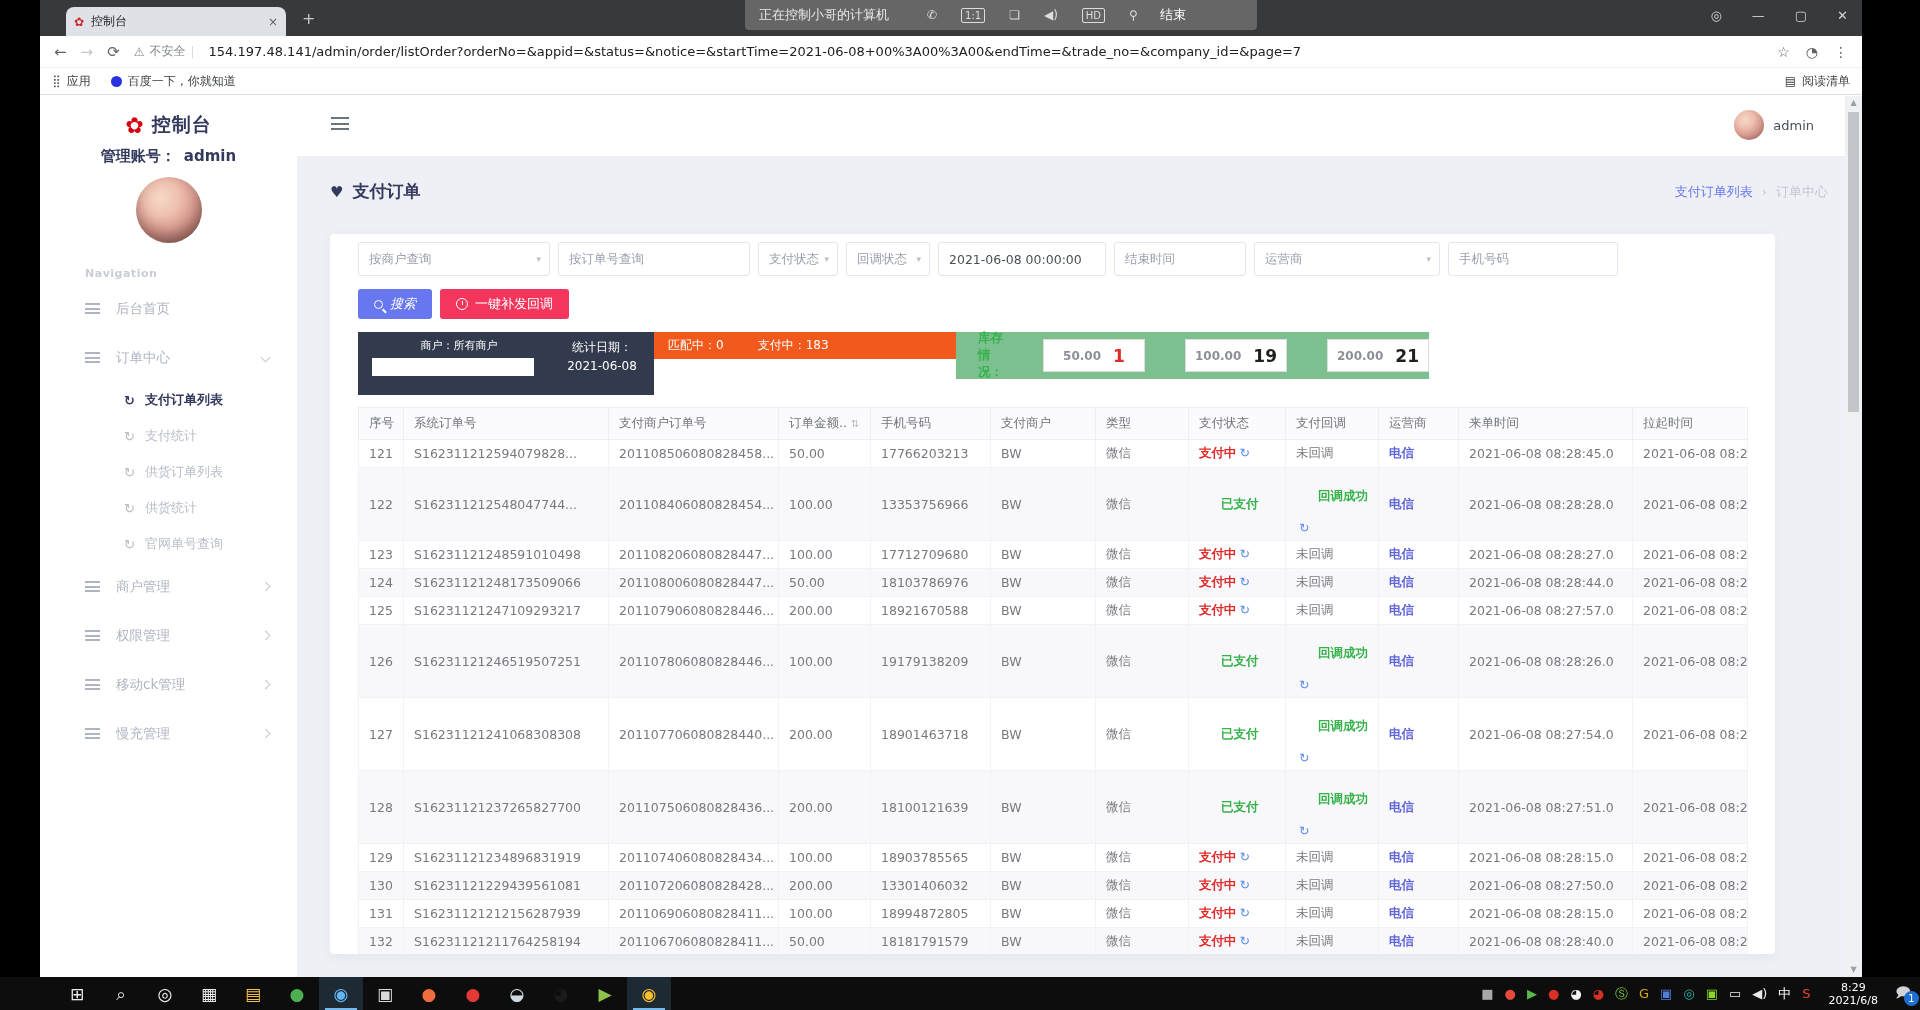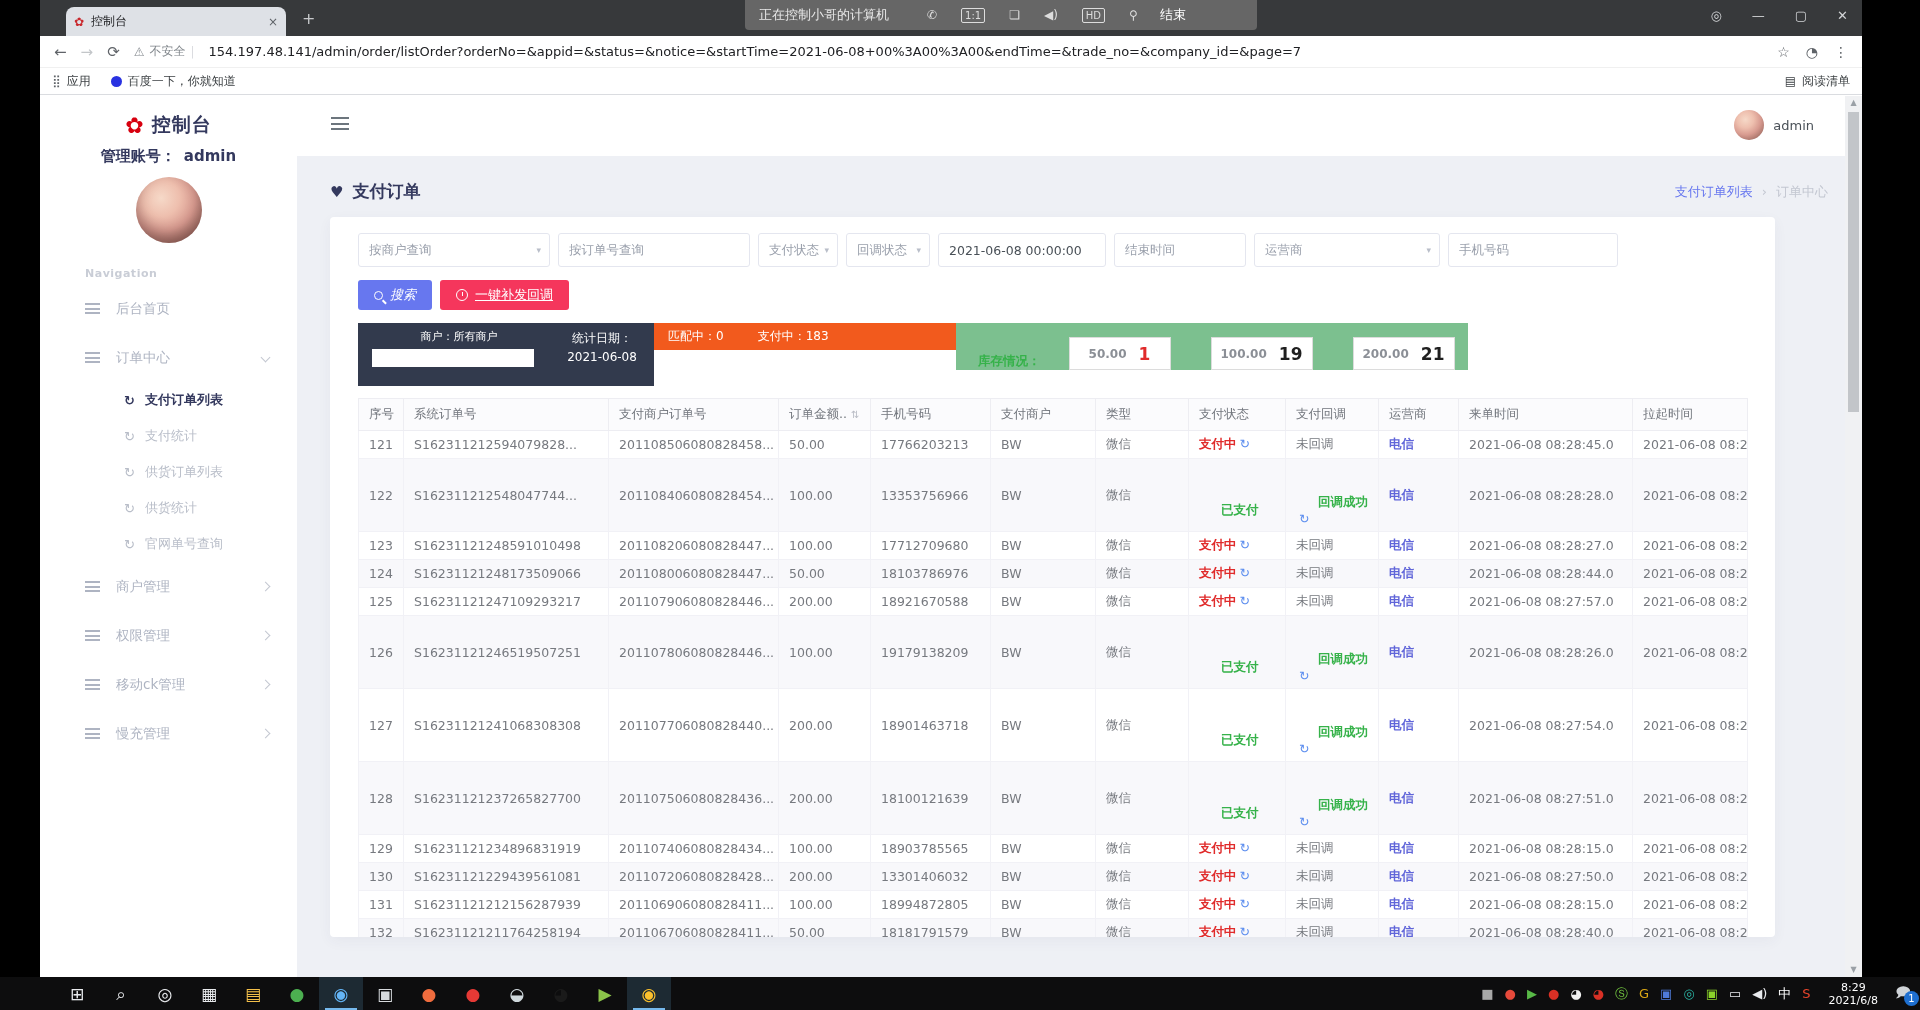--- a/index.html
+++ b/index.html
@@ -62,21 +62,21 @@
   .nb-name{font-size:13px;color:#495057;}
 
   .content{position:absolute;left:257px;top:60px;right:17px;bottom:0;padding:24px 17px 0 33px;}
   .title-row{display:flex;justify-content:space-between;align-items:center;}
   .ptitle{display:flex;align-items:center;gap:9px;font-size:17px;font-weight:bold;color:#34395e;}
   .ptitle .heart{font-size:15px;}
   .crumbs{font-size:13px;display:flex;gap:9px;align-items:center;}
   .crumbs .c1{color:#6777ef;}
   .crumbs .sep,.crumbs .c2{color:#c3c7d1;}
 
-  .card{margin-top:14px;width:1445px;background:#fff;border-radius:4px;box-shadow:0 4px 14px rgba(50,60,90,.05);padding:16px 28px;height:720px;overflow:hidden;}
+  .card{margin-top:31px;width:1445px;background:#fff;border-radius:4px;box-shadow:0 4px 14px rgba(50,60,90,.05);padding:8px 28px;height:720px;overflow:hidden;}
   .filters{display:flex;gap:8px;}
   .ff{height:34px;border:1px solid #e4e6ef;border-radius:3px;display:flex;align-items:center;padding:0 10px;font-size:12.5px;color:#9aa0ac;background:#fff;position:relative;white-space:nowrap;overflow:hidden;}
   .ff.has-value{color:#495057;}
   .ff .caret{position:absolute;right:8px;color:#b9bec9;font-size:9px;}
   .actions{display:flex;gap:8px;margin-top:13px;}
   .btn{height:30px;border-radius:3px;color:#fff;font-size:13px;display:flex;align-items:center;gap:7px;padding:0 16px;border:none;}
   .i-search{width:9px;height:9px;border:1.6px solid #fff;border-radius:50%;position:relative;flex:none;}
   .i-search::after{content:"";position:absolute;width:5px;height:1.6px;background:#fff;transform:rotate(45deg);left:7px;top:9px;}
   .i-clock{width:12px;height:12px;border:1.5px solid #fff;border-radius:50%;position:relative;flex:none;}
   .i-clock::after{content:"";position:absolute;left:4.5px;top:2px;width:1.5px;height:4px;background:#fff;}
@@ -88,21 +88,21 @@
   .st-dark input{width:162px;height:18px;border:none;margin-top:5px;display:block;background:#fff;}
   .st-dark .col2{width:84px;text-align:center;color:#fff;font-size:12px;line-height:19px;}
   .st-mid{width:302px;}
   .st-toprow{display:flex;height:44px;}
   .st-cell{text-align:center;font-size:12px;color:#fff;padding-top:4px;line-height:18px;}
   .st-cell.blue{width:96px;}
   .st-cell.white{width:106px;}
   .st-cell.white input{width:92px;height:17px;border:1px solid #e0e0e0;display:block;margin:2px auto 0;background:#fff;}
   .st-cell.teal{width:100px;}
   .st-orange{height:27px;color:#fff;font-size:12px;display:flex;gap:34px;align-items:center;padding-left:14px;}
-  .st-green{width:512px;height:47px;display:flex;align-items:flex-end;padding-left:22px;gap:28px;color:#fff;font-size:12.5px;}
+  .st-green{width:473px;height:47px;display:flex;align-items:center;padding-left:22px;gap:28px;color:#fff;font-size:12.5px;}
   .stockbox{background:#fff;border:1px solid #dcdcdc;width:102px;height:33px;display:flex;align-items:center;justify-content:center;gap:12px;}
   .stockbox .amt{color:#8b8f96;font-size:12px;}
   .stockbox .cnt{font-size:17px;font-weight:bold;color:#1f1f1f;}
   .stockbox .cnt.alert{color:#e02b2b;}
 
   table.grid{margin-top:12px;border-collapse:collapse;table-layout:fixed;width:1389px;font-size:12.5px;}
   table.grid th{background:#fbfbfd;color:#72767d;font-weight:normal;text-align:left;padding:7px 10px;border:1px solid #ededf2;white-space:nowrap;overflow:hidden;height:28px;}
   table.grid td{padding:5px 10px;border:1px solid #f1f1f6;color:#76797f;white-space:nowrap;overflow:hidden;height:28px;}
   table.grid tr:nth-child(even) td{background:#f8f8fb;}
   .sorter{color:#b8bbc4;font-size:10px;margin-left:4px;}
@@ -311,21 +311,21 @@
               <div class="ff" style="width: 170px;">
                 <span>手机号码</span>
               </div>
             </div>
 
           <div class="actions">
             <button class="btn" id="btn-search" style="background: rgb(103, 119, 239); font-style: italic;">
               <span class="i-search"></span>
               <span>搜索</span>
             </button>
-            <button class="btn" id="btn-resend" style="background: rgb(245, 54, 92); text-decoration: underline;">
+            <button class="btn" id="btn-resend" style="background: rgb(245, 54, 92);">
               <span class="i-clock"></span>
               <span>一键补发回调</span>
             </button>
           </div>
 
           <div class="stats">
             <div class="st-dark" id="st-dark" style="background: rgb(50, 58, 77);">
               <div class="col1">
                 <div class="lab">商户：所有商户</div>
                 <input style="">

